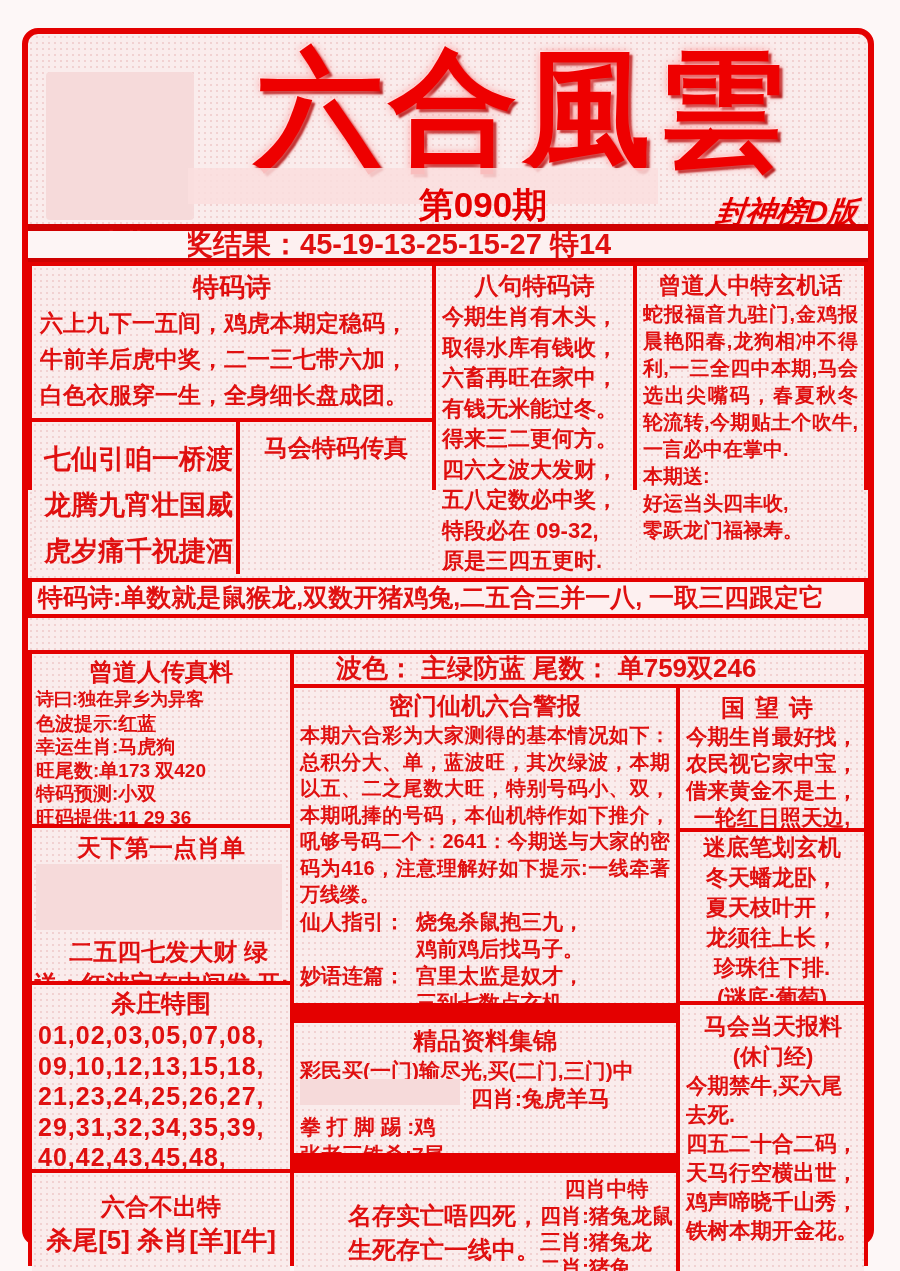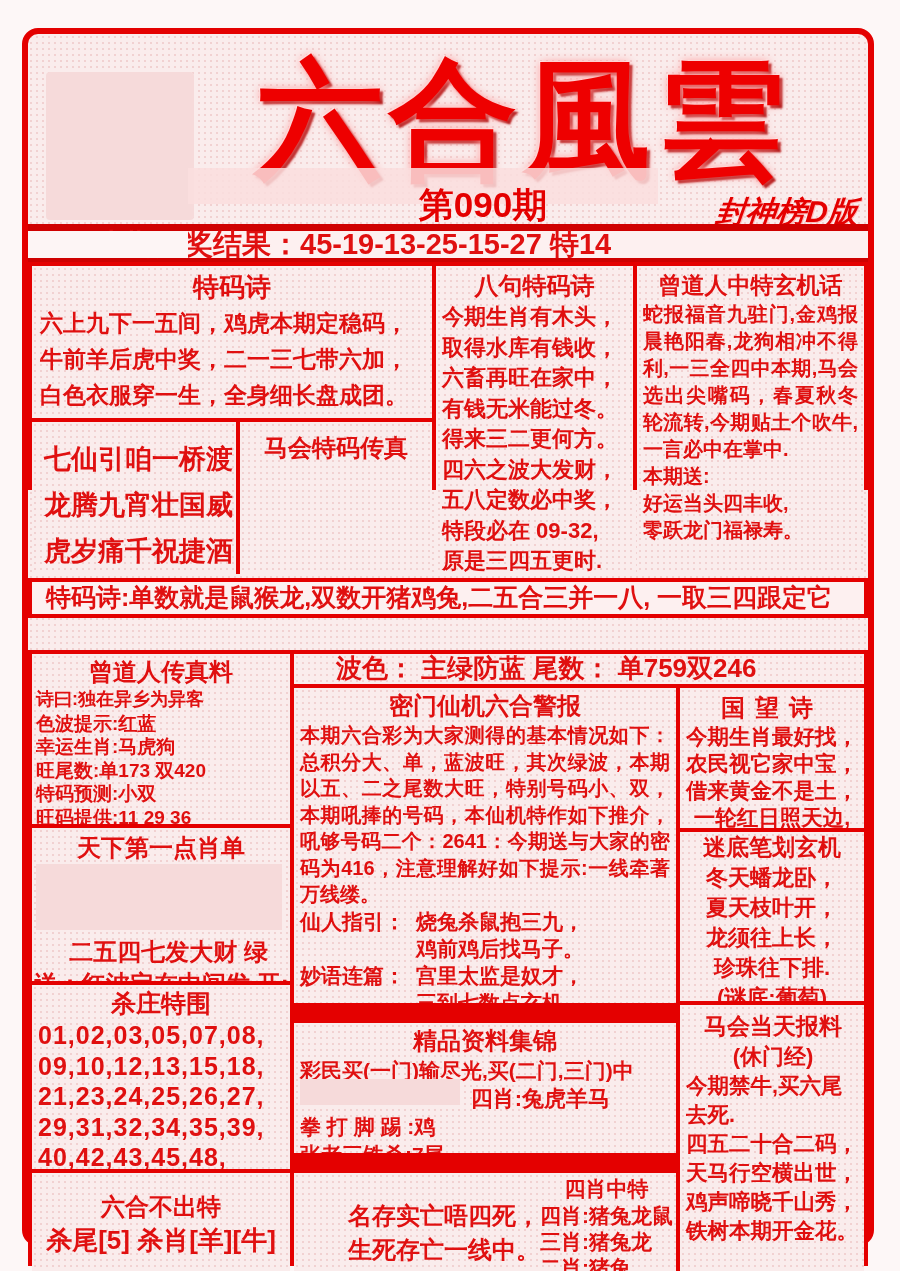--- a/index.html
+++ b/index.html
@@ -26,20 +26,21 @@
   .blank{position:absolute;background:#f6dada;}
   
   #masthead{position:absolute;left:0;top:0;width:840px;height:190px;overflow:hidden;}
   #logo-blank{left:18px;top:38px;width:148px;height:148px;border-radius:4px;}
   #big-title{
     position:absolute;left:150px;top:6px;width:690px;height:170px;
     font-size:128px;letter-spacing:6px;text-align:center;line-height:160px;
     color:#ee0000;
     text-shadow:0 0 10px #ff9c9c, 3px 3px 2px #a80000, -1px -1px 0 #ffffff;
     white-space:nowrap;
+    font-family:Liberation Mono, monospace;
   }
   #title-patch{left:160px;top:134px;width:470px;height:36px;background:rgba(250,222,222,.85);}
   #issue{
     position:absolute;left:320px;top:148px;width:270px;
     font-size:35px;text-align:center;color:#e40000;
   }
   #edition{
     position:absolute;right:10px;top:158px;
     font-size:30px;font-style:italic;transform:skewX(-6deg);
     color:#e40000;text-shadow:1px 1px 0 #ffb9b9;
@@ -69,21 +70,21 @@
   #eightpoem .ln{font-size:22px;line-height:30.5px;padding-left:6px;white-space:nowrap;}
   #xuanji{padding:4px 6px 0 6px;}
   #xuanji .h{font-size:23px;}
   #xuanji .bd{font-size:20px;line-height:27px;text-align:justify;}
   #xuanji .ln{font-size:20px;line-height:27px;white-space:nowrap;}
   
   #strip2{
     position:absolute;left:0;top:544px;width:840px;height:40px;box-sizing:border-box;
     border:4px solid #e40000;background:#fdf0f0;
   }
-  #strip2 .txt{font-size:25px;line-height:31px;padding-left:14px;white-space:nowrap;}
+  #strip2 .txt{font-size:25px;line-height:31px;padding-left:6px;white-space:nowrap;}
   
   #lower{left:0;top:616px;width:840px;height:616px;grid-template-columns:258px 1fr;}
   #lcol{display:grid;grid-template-rows:170px 153px 184px 1fr;gap:4px;background:#e40000;}
   #fax .h{font-size:24px;padding-top:2px;}
   #fax .ln{font-size:19px;line-height:23.5px;padding-left:4px;white-space:nowrap;}
   #fax .ln.first{font-size:18px;}
   #dianxiao .h{font-size:24px;padding-top:4px;}
   #dx-blank{left:4px;top:36px;width:246px;height:66px;}
   #dianxiao .l1{font-size:24px;text-align:right;padding-right:22px;margin-top:72px;white-space:nowrap;}
   #dianxiao .l2{font-size:24px;padding-left:2px;white-space:nowrap;}

